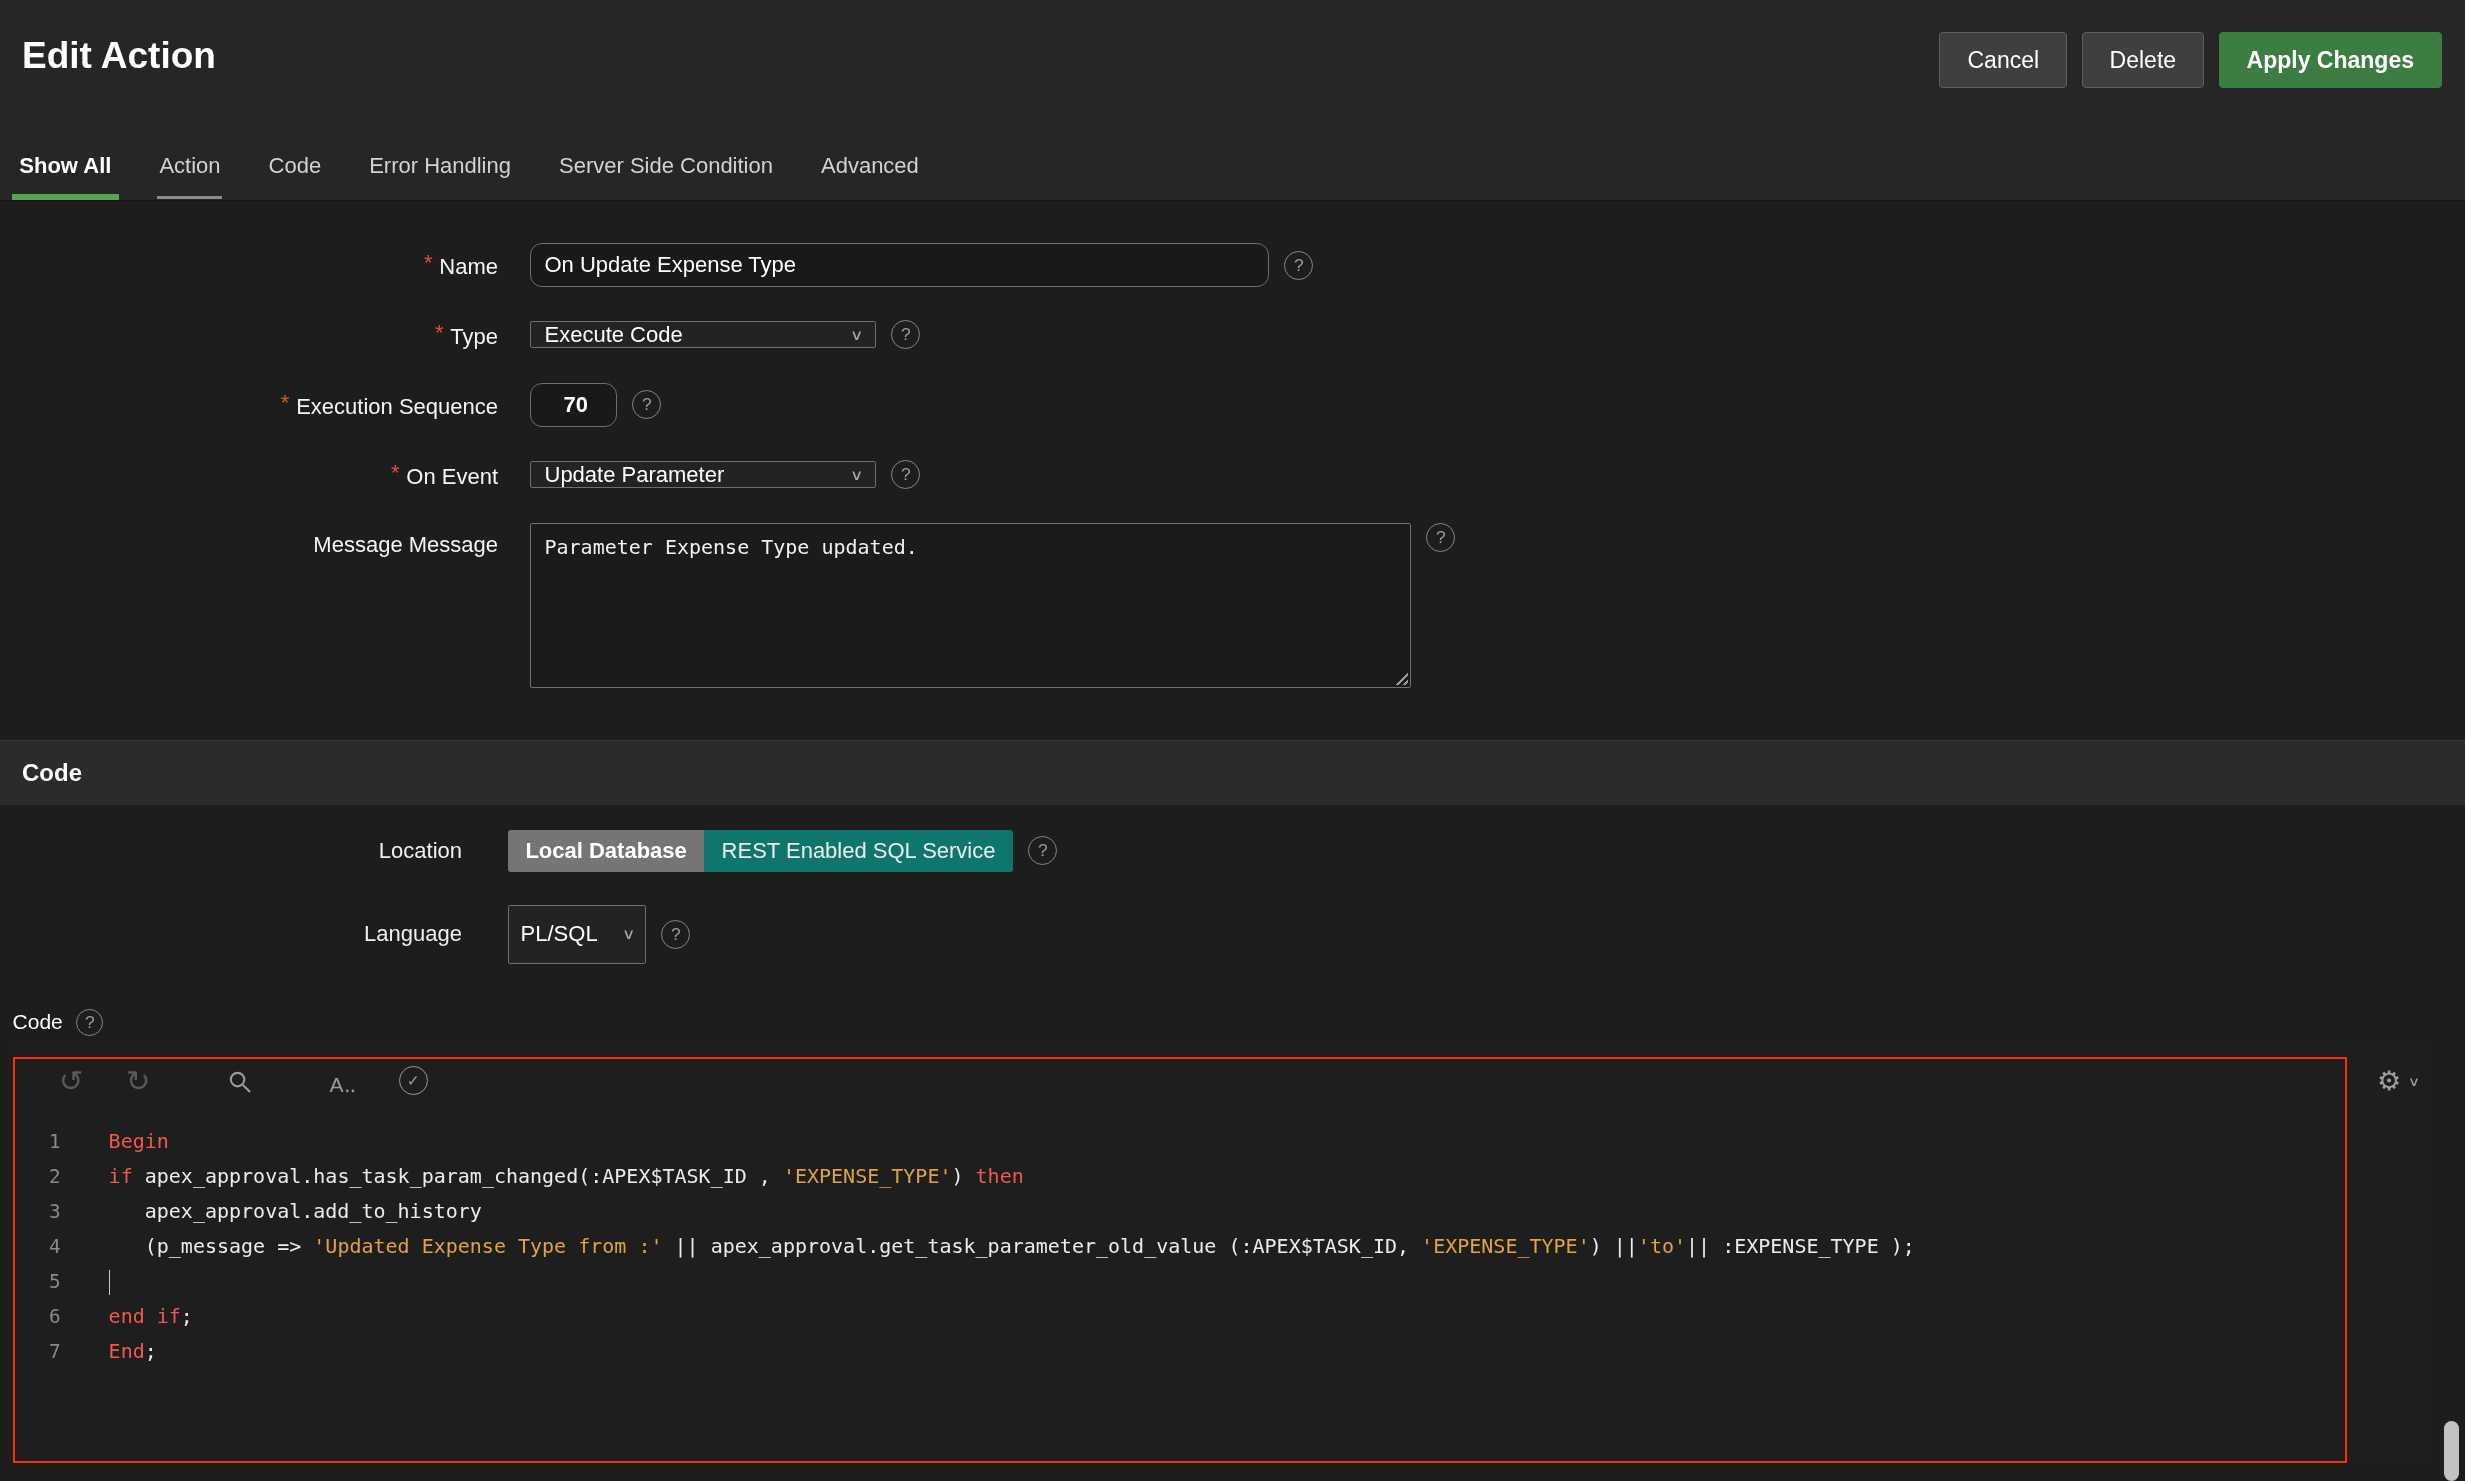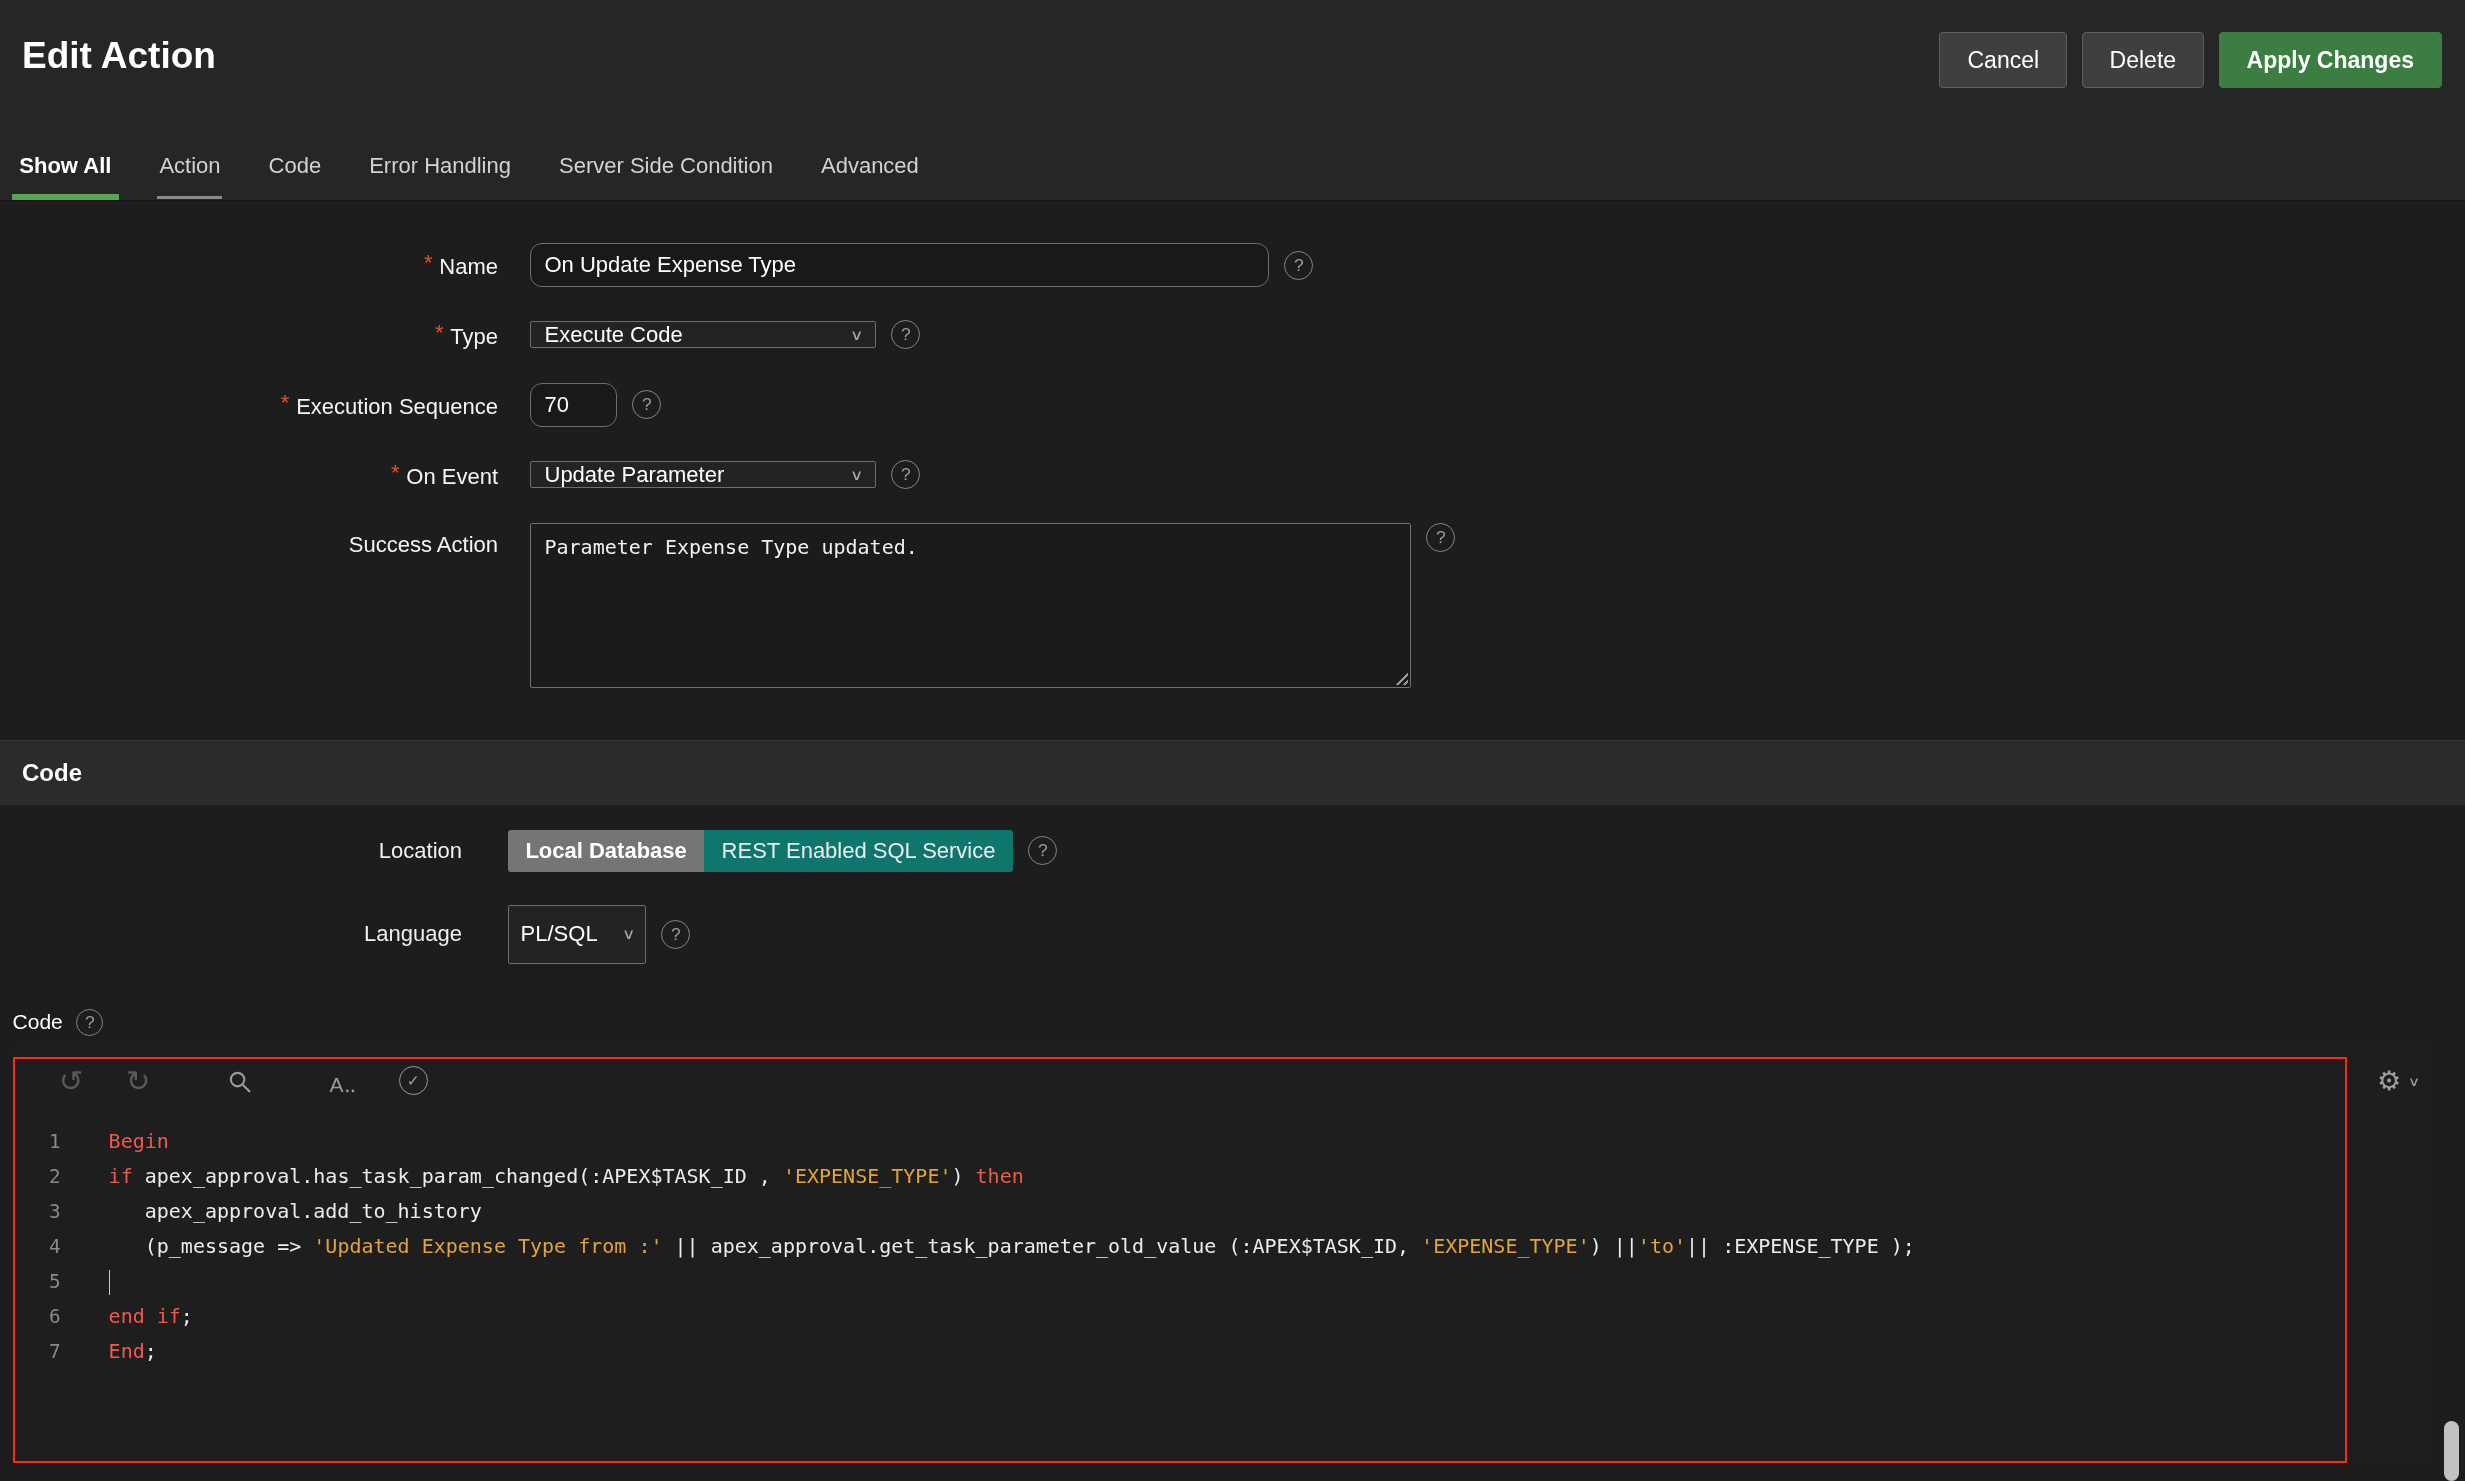--- a/index.html
+++ b/index.html
@@ -29,21 +29,21 @@
   .tab.hovered::after{content:"";position:absolute;left:-1.9px;right:-1.9px;bottom:1px;height:2.9px;background:#8a8a8a;}
 
   
   .form-section{padding-top:42px;}
   .form-row{display:flex;align-items:center;margin-bottom:33px;}
   .form-row.top-align{align-items:flex-start;}
   .form-label{width:498px;flex:none;text-align:right;font-size:22px;color:#f5f5f5;margin-right:32px;}
   .form-row.top-align .form-label{padding-top:9.7px;}
   .req{color:var(--required-marker);font-size:22px;vertical-align:3.9px;margin-right:6.8px;}
   .text-input{background:#191919;border:1px solid #6e6e6e;border-radius:12px;color:#ffffff;font-size:22px;height:44px;padding:0 13.5px;font-family:"Liberation Sans",sans-serif;}
-  .num-input{text-align:left;padding-right:9px;}
+  .num-input{text-align:center;padding-right:9px;font-weight:bold;}
   .select{background:#232323;border:1px solid #6e6e6e;border-radius:1.9px;height:27px;display:flex;align-items:center;justify-content:space-between;padding:0 11.6px 0 13.5px;font-size:22px;color:#ffffff;cursor:pointer;}
   .chev{color:#a8a8a8;font-size:18.3px;transform:scaleY(.8);margin-left:13.5px;}
   .textarea-wrap{position:relative;}
   .textarea{display:block;width:881px;height:165px;background:#1b1b1b;border:1px solid #707070;border-radius:1.9px;color:#f2f2f2;font-family:"DejaVu Sans Mono",monospace;font-size:20px;padding:11.6px 13.5px;resize:none;overflow:hidden;}
   .resize-corner{position:absolute;right:2.9px;bottom:2.9px;width:15.4px;height:15.4px;background:repeating-linear-gradient(135deg,transparent 0 2.9px,#9a9a9a 2.9px 4.8px);clip-path:polygon(100% 0,100% 100%,0 100%);pointer-events:none;}
   .help{flex:none;width:29px;height:29px;border:1.9px solid #868686;border-radius:50%;color:#9d9d9d;font-size:17.4px;display:flex;align-items:center;justify-content:center;margin-left:15.4px;cursor:pointer;}
 
   
   .section-bar{margin-top:52px;height:65px;background:#2b2b2b;border-top:1px solid rgba(255,255,255,.05);display:flex;align-items:center;padding-left:22px;font-size:24px;font-weight:bold;color:#ffffff;}
   .code-sub{padding-top:25px;}
@@ -132,21 +132,21 @@
     <div class="form-row">
       <div class="form-label"><span class="req">*</span><span>On Event</span></div>
       <div class="select" style="width:346px">
         <span>Update Parameter</span>
         <span class="chev">∨</span>
       </div>
       <span class="help">?</span>
     </div>
 
     <div class="form-row top-align">
-      <div class="form-label"><span>Success Action</span></div>
+      <div class="form-label"><span>Message Message</span></div>
       <div class="textarea-wrap">
         <textarea class="textarea" spellcheck="false" style="">Parameter Expense Type updated.</textarea>
         <div class="resize-corner"></div>
       </div>
       <span class="help">?</span>
     </div>
 
   </div>
 
   <div class="section-bar">

